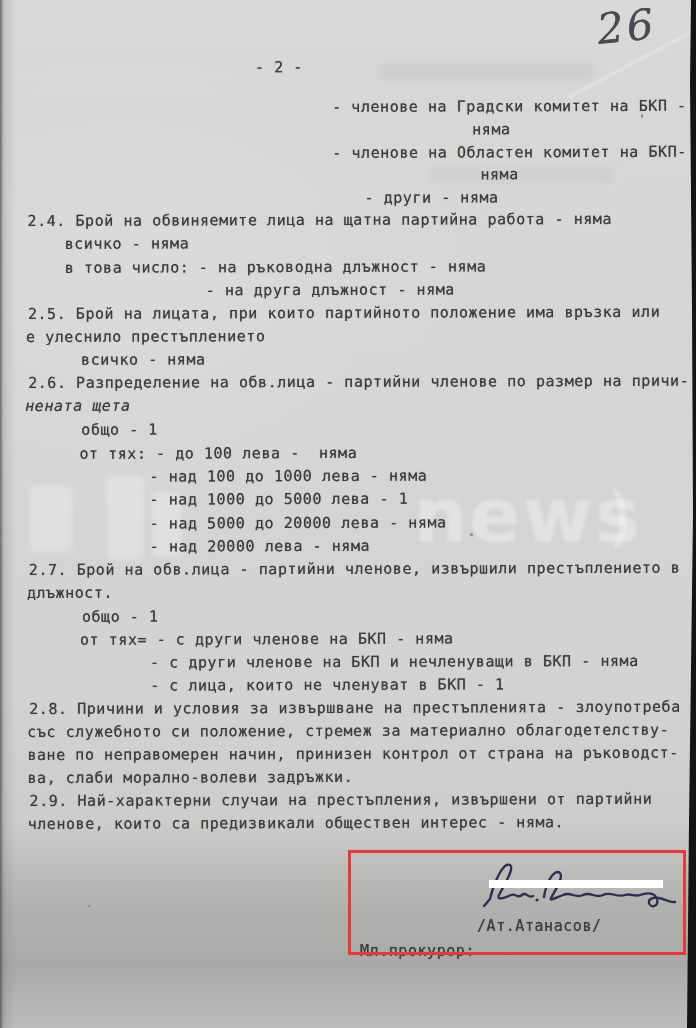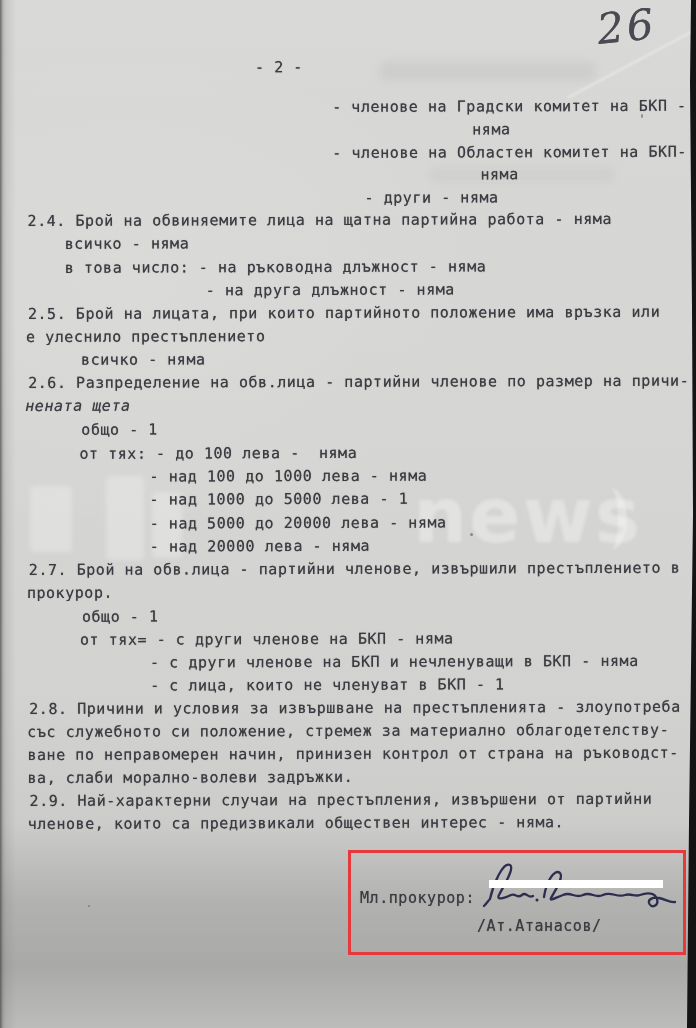--- a/index.html
+++ b/index.html
@@ -56,34 +56,34 @@
     <div class="tline" style="left:80px;top:352px;">всичко - няма</div>
     <div class="tline" style="left:27px;top:375px;">2.6. Разпределение на обв.лица - партийни членове по размер на причи-</div>
     <div class="tline" style="left:24px;top:398px;font-style:italic;">нената щета</div>
     <div class="tline" style="left:80px;top:422px;">общо - 1</div>
     <div class="tline" style="left:78px;top:446px;">от тях: - до 100 лева -  няма</div>
     <div class="tline" style="left:148px;top:469px;">- над 100 до 1000 лева - няма</div>
     <div class="tline" style="left:148px;top:492px;">- над 1000 до 5000 лева - 1</div>
     <div class="tline" style="left:148px;top:516px;">- над 5000 до 20000 лева - няма</div>
     <div class="tline" style="left:148px;top:539px;">- над 20000 лева - няма</div>
     <div class="tline" style="left:27px;top:562px;">2.7. Брой на обв.лица - партийни членове, извършили престъплението в</div>
-    <div class="tline" style="left:25px;top:585px;">прокурор.</div>
+    <div class="tline" style="left:25px;top:585px;">длъжност.</div>
     <div class="tline" style="left:80px;top:609px;">общо - 1</div>
     <div class="tline" style="left:78px;top:632px;">от тях= - с други членове на БКП - няма</div>
     <div class="tline" style="left:148px;top:655px;">- с други членове на БКП и нечленуващи в БКП - няма</div>
     <div class="tline" style="left:148px;top:678px;">- с лица, които не членуват в БКП - 1</div>
     <div class="tline" style="left:27px;top:701px;">2.8. Причини и условия за извършване на престъпленията - злоупотреба</div>
     <div class="tline" style="left:25px;top:724px;">със служебното си положение, стремеж за материално облагодетелству-</div>
     <div class="tline" style="left:25px;top:747px;">ване по неправомерен начин, принизен контрол от страна на ръководст-</div>
     <div class="tline" style="left:25px;top:770px;">ва, слаби морално-волеви задръжки.</div>
     <div class="tline" style="left:27px;top:793px;">2.9. Най-характерни случаи на престъпления, извършени от партийни</div>
     <div class="tline" style="left:25px;top:816px;">членове, които са предизвикали обществен интерес - няма.</div>
   </div>
 
-  <div class="tline" style="left:360px;top:890px;text-align:right;">Мл.прокурор:</div>
+  <div class="tline" style="left:360px;top:943px;text-align:right;">Мл.прокурор:</div>
 
   <svg style="position:absolute;left:480px;top:855px;z-index:4;" width="205" height="58" viewBox="0 0 205 58">
     <path d="M 4 51 C 7 48 8 46 10 44
              C 13 30 23 6 30 10 C 35 13 24 30 19 40 C 16 46 25 43 31 40
              C 36 38 37 44 42 40 C 46 36 48 44 53 41" fill="none" stroke="#26264a" stroke-width="2.3" stroke-linecap="round" opacity="0.95"></path>
     <circle cx="57" cy="45" r="1.5" fill="#26264a" opacity="0.95"></circle>
     <path d="M 64 42 C 66 28 74 13 80 18 C 84 22 75 36 71 43 C 69 47 77 42 83 40
              C 91 36 95 44 103 40 C 111 36 115 44 123 40
              C 131 36 137 43 145 40 C 151 38 155 42 160 40
              C 168 37 175 38 177 44 C 179 51 171 54 169 48

